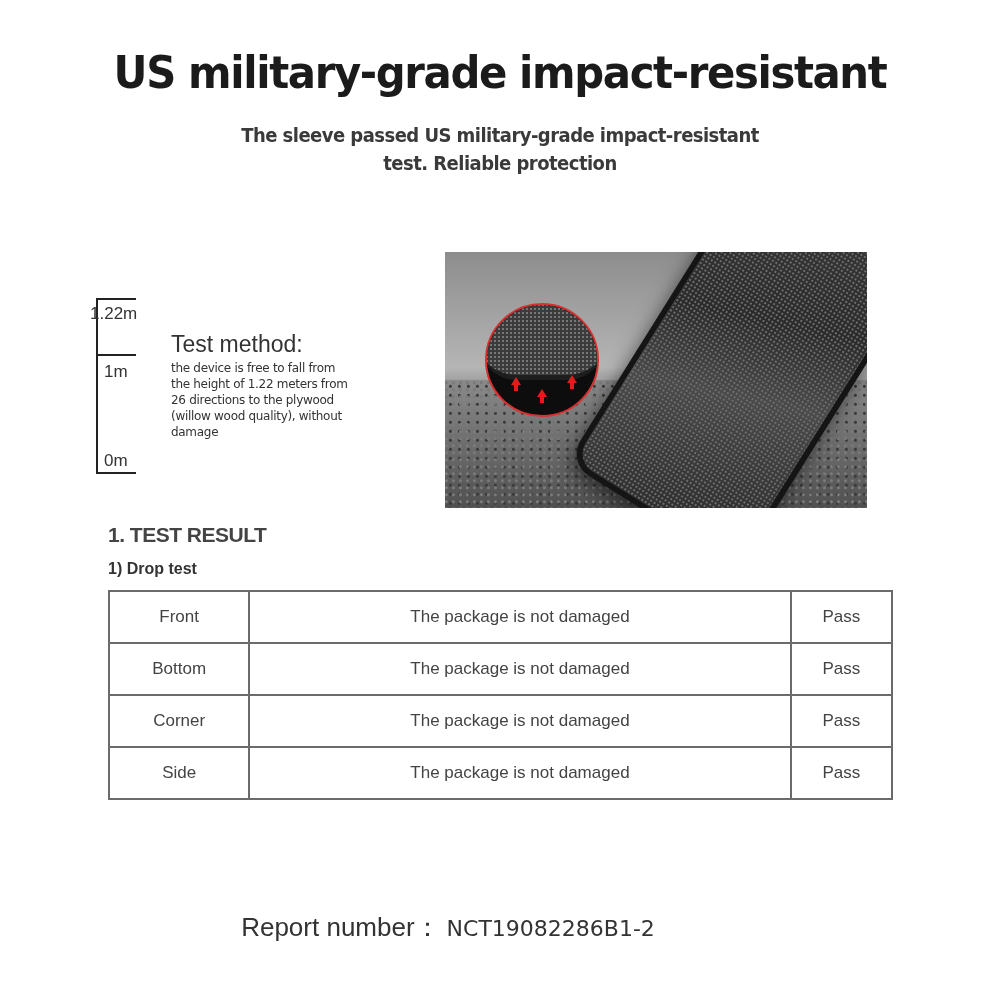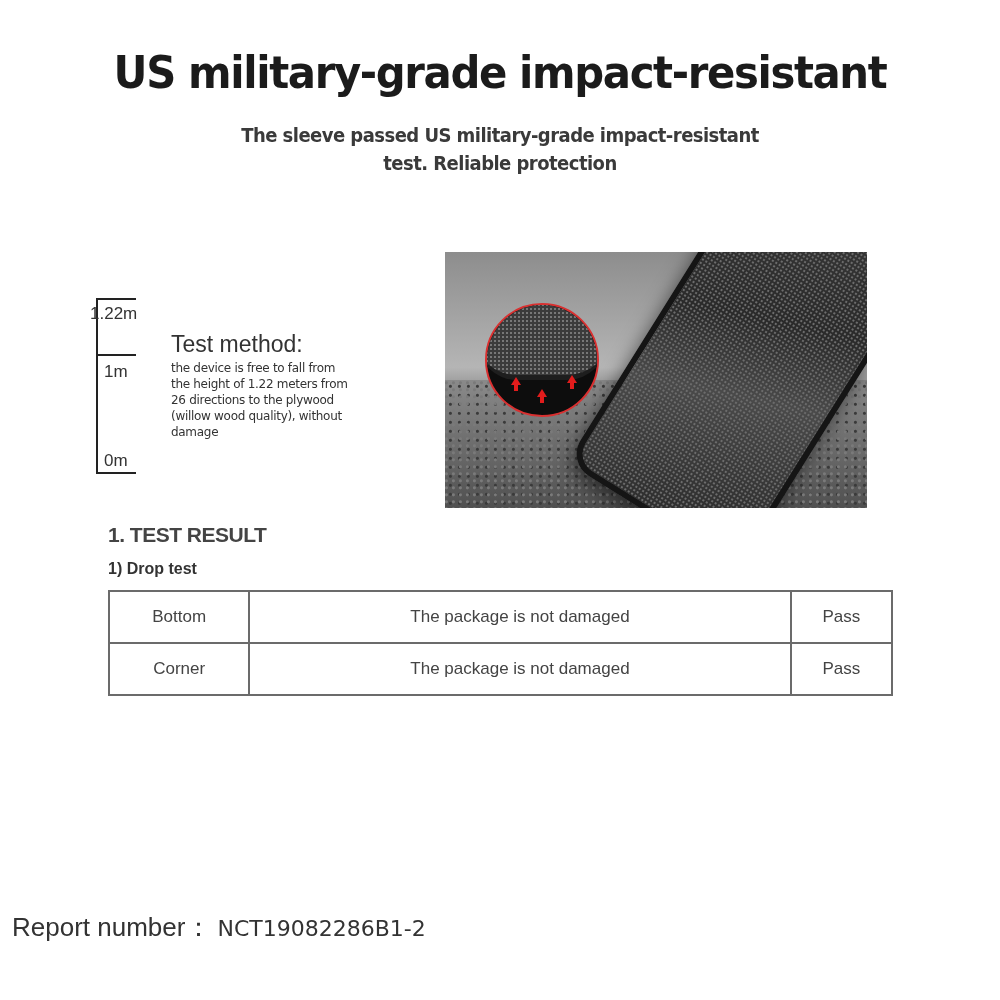--- a/index.html
+++ b/index.html
@@ -41,21 +41,21 @@
   .arrow::after { content:""; position:absolute; left:-2px; top:8px; width:4px; height:6px; background:#e21c1c; }
   
   .sec1 { position:absolute; left:108px; top:523px; font-size:21px; font-weight:bold; color:#444; letter-spacing:-0.5px; }
   .sec2 { position:absolute; left:108px; top:560px; font-size:16px; font-weight:bold; color:#333; }
   
   table.drop { position:absolute; left:108px; top:590px; width:785px; border-collapse:collapse; }
   table.drop td, table.drop th { border:2px solid #6b6b6b; text-align:center; font-size:17px; color:#444; font-weight:normal; }
   table.drop th { height:50px; font-weight:bold; color:#3a3a3a; }
   table.drop td { height:48px; }
   .col1 { width:218px; } .col2 { width:384px; } .col3 { width:179px; }
-  .report { position:absolute; left:0; top:910px; width:896px; font-size:26px; color:#333;padding-left:12px; }
+  .report { position:absolute; left:0; top:910px; width:896px; text-align:center; font-size:26px; color:#333; }
   .report .num { font-family:"DejaVu Sans", sans-serif; font-size:22px; margin-left:6px; }
 </style>
 </head>
 <body>
 
 <div class="title">US military-grade impact-resistant</div>
 <div class="subtitle">
   <div>The sleeve passed US military-grade impact-resistant</div>
   <div>test. Reliable protection</div>
 </div>
@@ -87,26 +87,36 @@
     <div class="arrow" style="left:80px;top:70px"></div>
   </div>
 </div>
 
 <div class="sec1">1. TEST RESULT</div>
 <div class="sec2">1)  Drop test</div>
 
 <table class="drop">
   <tbody>
   <tr>
+    <td>Front</td>
+    <td>The package is not damaged</td>
+    <td>Pass</td>
+  </tr>
+  <tr>
     <td>Bottom</td>
     <td>The package is not damaged</td>
     <td>Pass</td>
   </tr>
   <tr>
     <td>Corner</td>
+    <td>The package is not damaged</td>
+    <td>Pass</td>
+  </tr>
+  <tr>
+    <td>Side</td>
     <td>The package is not damaged</td>
     <td>Pass</td>
   </tr>
 </tbody>
   </table>
 
 <div class="report">
   <span>Report number：</span><span class="num">NCT19082286B1-2</span>
 </div>
 

